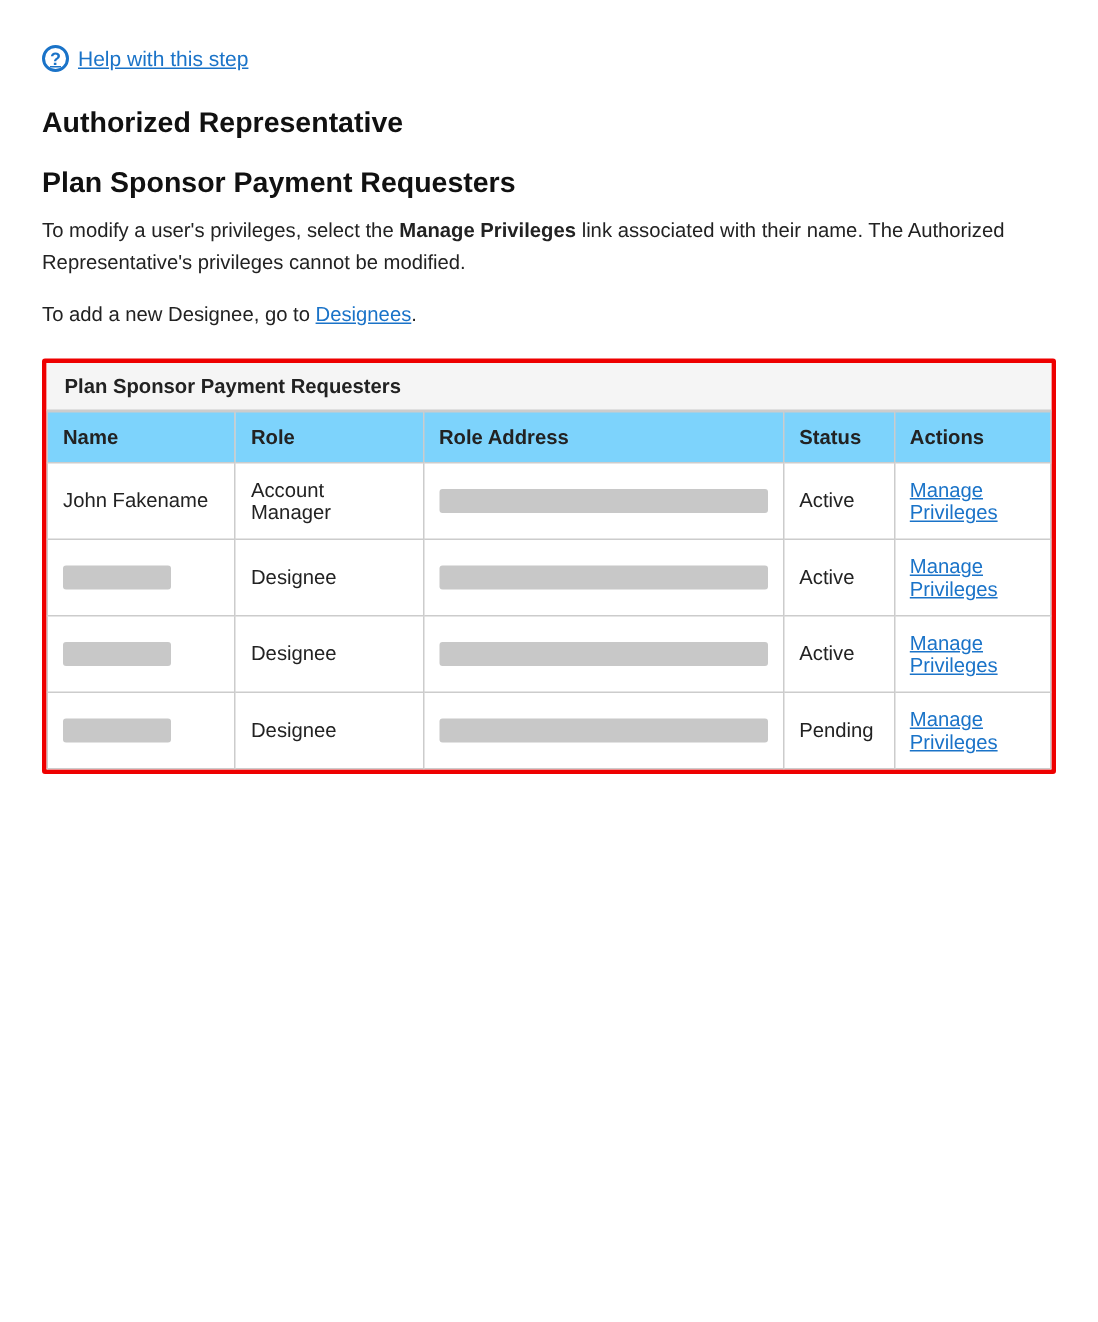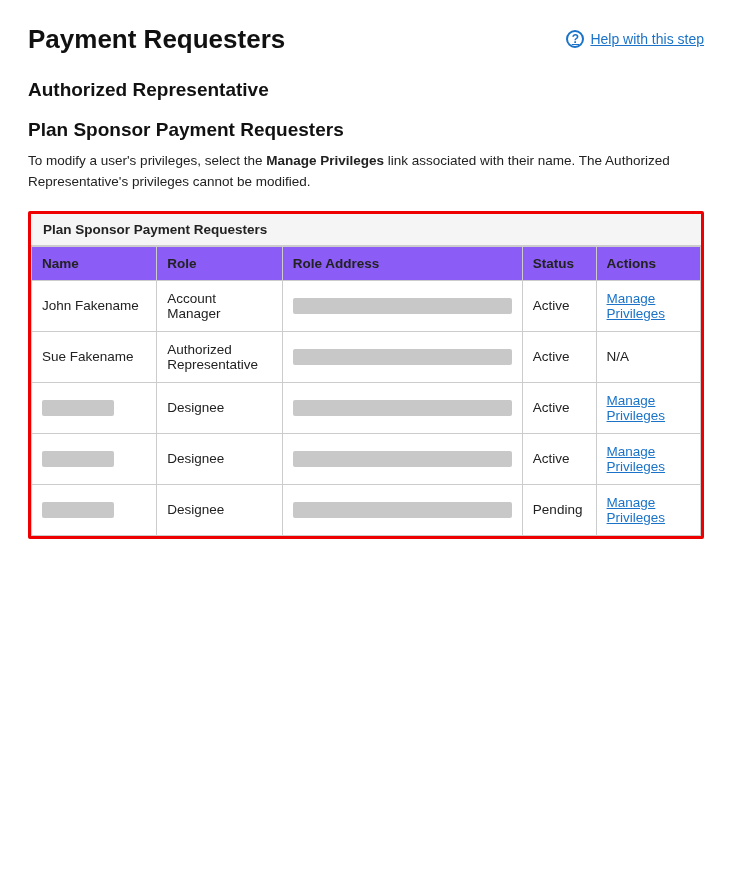--- a/index.html
+++ b/index.html
@@ -98,21 +98,21 @@
       border-bottom: 1px solid #ccc;
     }
 
     table {
       width: 100%;
       border-collapse: collapse;
       font-size: 13.5px;
     }
 
     thead th {
-      background: #8b5cf6;
+      background: #7dd3fc;
       border: 1px solid #ccc;
       padding: 9px 10px;
       text-align: left;
       font-weight: bold;
     }
 
     tbody td {
       border: 1px solid #ccc;
       padding: 10px 10px;
       vertical-align: middle;
@@ -148,39 +148,41 @@
     .col-name { width: 120px; }
     .col-role { width: 120px; }
     .col-email { width: 230px; }
     .col-status { width: 70px; }
     .col-actions { width: 100px; }
   </style>
 </head>
 <body>
 
 <div class="page-header">
-  <h1 class="page-title">Payment Requesters</h1>
   <a class="help-link">
     <span class="help-icon">?</span>
     <span>Help with this step</span>
   </a>
 </div>
 
 <div class="section-divider">
   <h2 class="section-title">Authorized Representative</h2>
 </div>
 
 <div class="section-divider">
   <h2 class="section-title">Plan Sponsor Payment Requesters</h2>
 
 
   <p class="section-text">
     To modify a user's privileges, select the <strong>Manage Privileges</strong> link associated with their name. The Authorized Representative's privileges cannot be modified.
   </p>
 
+  <p class="section-text">
+    To add a new Designee, go to <a>Designees</a>.
+  </p>
 </div>
 
 <div class="table-wrapper">
   <div class="table-title">Plan Sponsor Payment Requesters</div>
   <table>
     <thead>
       <tr>
         <th class="col-name">Name</th>
         <th class="col-role">Role</th>
         <th class="col-email">Role Address</th>
@@ -193,29 +195,20 @@
       <tr>
         <td>John Fakename</td>
         <td>Account Manager</td>
         <td>
             <span class="redacted-block redacted-email"></span>
           </td>
         <td>Active</td>
         <td><a class="manage-link">Manage Privileges</a></td>
       </tr>
 
-      <tr>
-        <td>Sue Fakename</td>
-        <td>Authorized Representative</td>
-        <td>
-            <span class="redacted-block redacted-email"></span>
-          </td>
-        <td>Active</td>
-        <td><span class="na-text">N/A</span></td>
-      </tr>
 
       <tr>
         <td>
             <span class="redacted-block redacted-name"></span>
           </td>
         <td>Designee</td>
         <td>
             <span class="redacted-block redacted-email"></span>
           </td>
         <td>Active</td>

